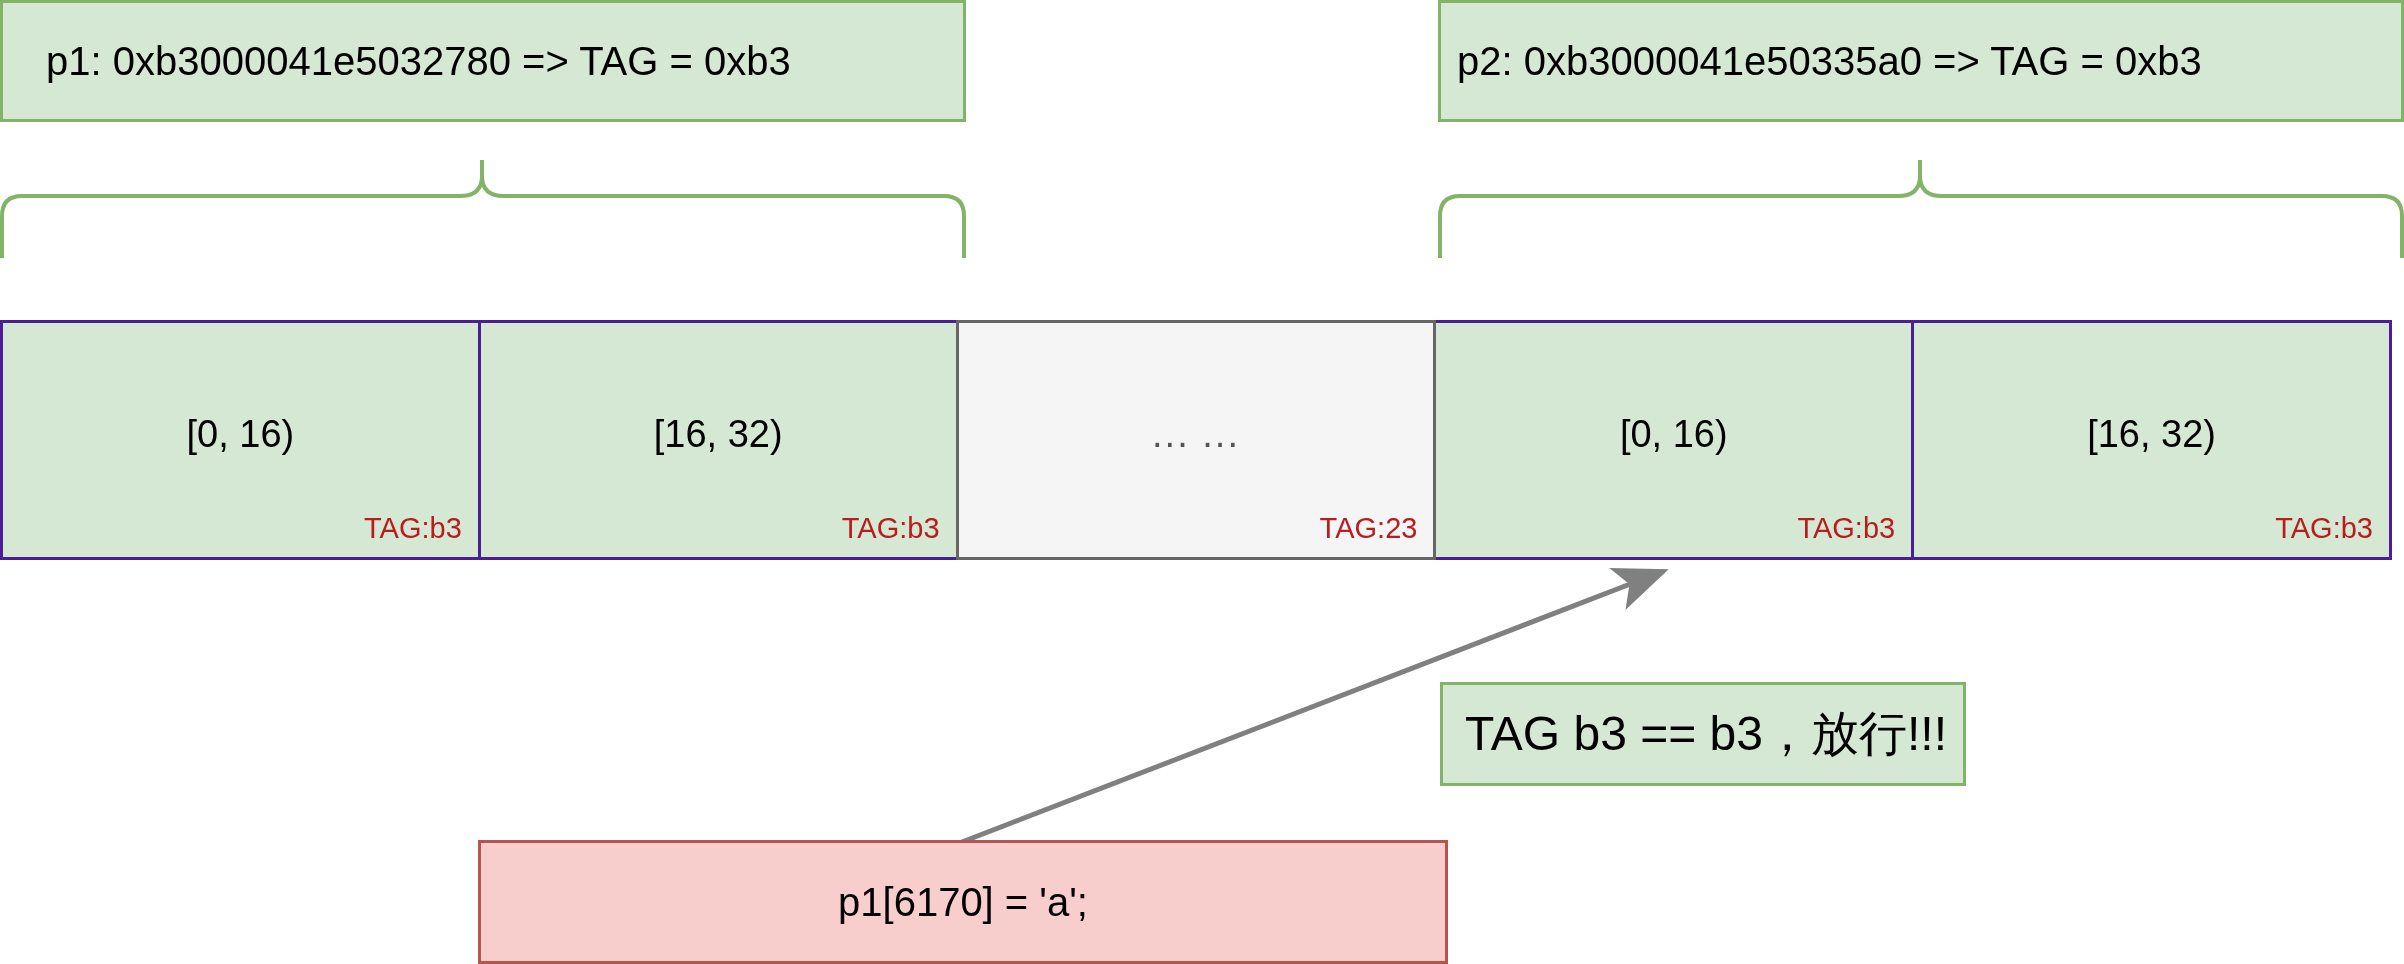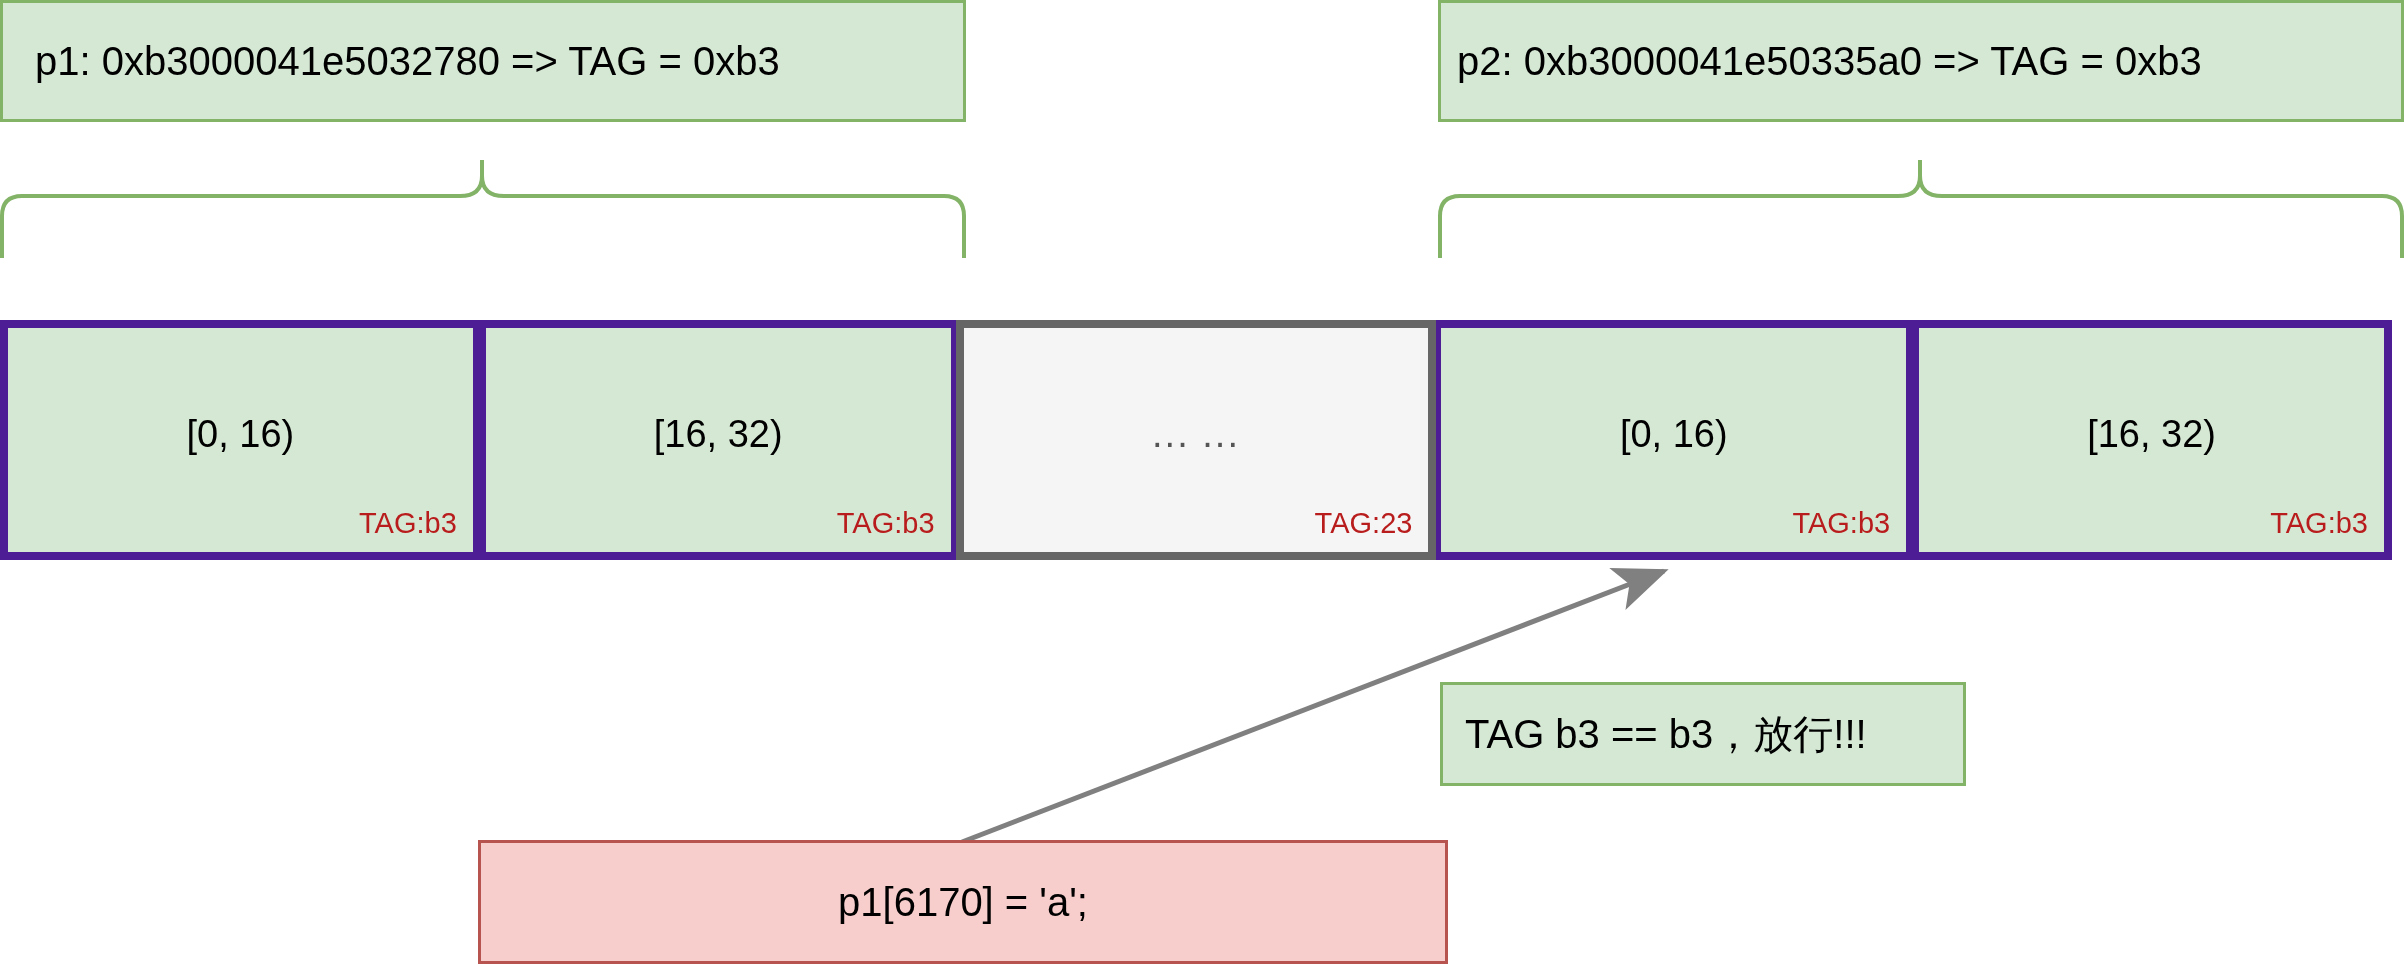--- a/index.html
+++ b/index.html
@@ -30,42 +30,42 @@
   }
   .gbox .txt {
     font-size: 40px;
     line-height: 1.15;
     white-space: nowrap;
   }
 
   
   #ptr-p1 {
     left: 0px; top: 0px; width: 966px; height: 122px;
-    padding-left: 32px;
+    padding-left: 43px;
   }
   #ptr-p2 {
     left: 1438px; top: 0px; width: 966px; height: 122px;
     padding-left: 16px;
   }
 
   
   #blocks {
     position: absolute;
     left: 0px;
     top: 320px;
     width: 2392px;
     height: 240px;
     display: flex;
   }
   .cell {
     position: relative;
     box-sizing: border-box;
     flex: 1 1 0;
     background: #d5e8d4;
-    border: 8px solid #4c1d95;
+    border: 3px solid #4c1d95;
     margin-left: -3px;
   }
   .cell:first-child { margin-left: 0; }
   .cell.gray {
     background: #f5f5f5;
     border-color: #666666;
     z-index: 3;
   }
   .cell .range {
     position: absolute;
@@ -101,21 +101,21 @@
     left: 0; top: 0;
     width: 2404px; height: 964px;
     pointer-events: none;
   }
 
   
   #note-pass {
     left: 1440px; top: 682px; width: 526px; height: 104px;
     padding-left: 22px;
   }
-  #note-pass .txt { font-size: 40px; text-align: right; }
+  #note-pass .txt { font-size: 48px; text-align: right; }
 
   #stmt-write {
     position: absolute;
     box-sizing: border-box;
     left: 478px; top: 840px; width: 970px; height: 124px;
     background: #f8cecc;
     border: 3px solid #b85450;
     display: flex;
     align-items: center;
     justify-content: center;

